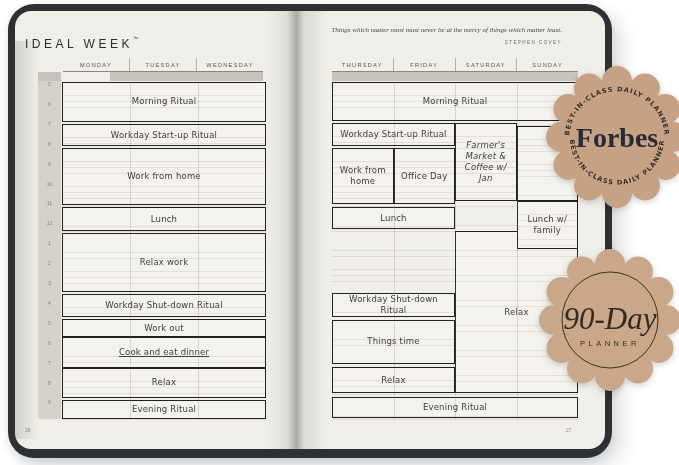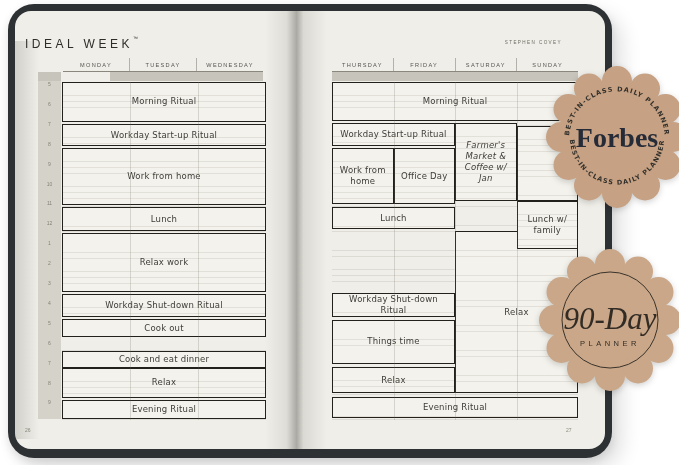--- a/index.html
+++ b/index.html
@@ -135,29 +135,30 @@
           <div class="day-cell">TUESDAY</div>
           <div class="day-cell">WEDNESDAY</div>
         </div>
       <div class="events-area" id="events-left" style="left:47px;width:204px;">
           <div class="event" style="left: 0%; width: 100%; top: 0px; height: 39.8px;">Morning Ritual</div>
           <div class="event" style="left: 0%; width: 100%; top: 42px; height: 22.1px;">Workday Start-up Ritual</div>
           <div class="event" style="left: 0%; width: 100%; top: 66.1px; height: 56.9px;">Work from home</div>
           <div class="event" style="left: 0%; width: 100%; top: 125px; height: 24.1px;">Lunch</div>
           <div class="event" style="left: 0%; width: 100%; top: 151px; height: 58.9px;">Relax work</div>
           <div class="event" style="left: 0%; width: 100%; top: 211.9px; height: 23.1px;">Workday Shut-down Ritual</div>
-          <div class="event" style="left: 0%; width: 100%; top: 237px; height: 18.1px;">Cook out</div>
-          <div class="event" style="left: 0%; width: 100%; top: 269px; height: 17px;">Cook and eat dinner</div>
+          <div class="event" style="left: 0%; width: 100%; top: 237px; height: 18.1px;">Work out</div>
+          <div class="event" style="left: 0%; width: 100%; top: 255px; height: 31px; text-decoration: underline;">Cook and eat dinner</div>
           <div class="event" style="left: 0%; width: 100%; top: 286px; height: 30px;">Relax</div>
           <div class="event" style="left: 0%; width: 100%; top: 318px; height: 18.9px;">Evening Ritual</div>
           <div class="col-divider" style="left: 33.3333%;"></div>
           <div class="col-divider" style="left: 66.6667%;"></div>
         </div>
       <div class="page-num" style="left:10px;top:416px;">26</div>
 
+      <div class="quote">Things which matter most must never be at the mercy of things which matter least.</div>
       <div class="quote-attr">STEPHEN COVEY</div>
       <div class="band" style="left:317px;width:246px;"></div>
       <div class="day-header" id="day-header-right" style="left:317px;width:246px;">
           <div class="day-cell">THURSDAY</div>
           <div class="day-cell">FRIDAY</div>
           <div class="day-cell">SATURDAY</div>
           <div class="day-cell">SUNDAY</div>
         </div>
       <div class="events-area" id="events-right" style="left:317px;width:246px;">
           <div class="event" style="left: 0%; width: 100%; top: 0px; height: 39px;">Morning Ritual</div>

